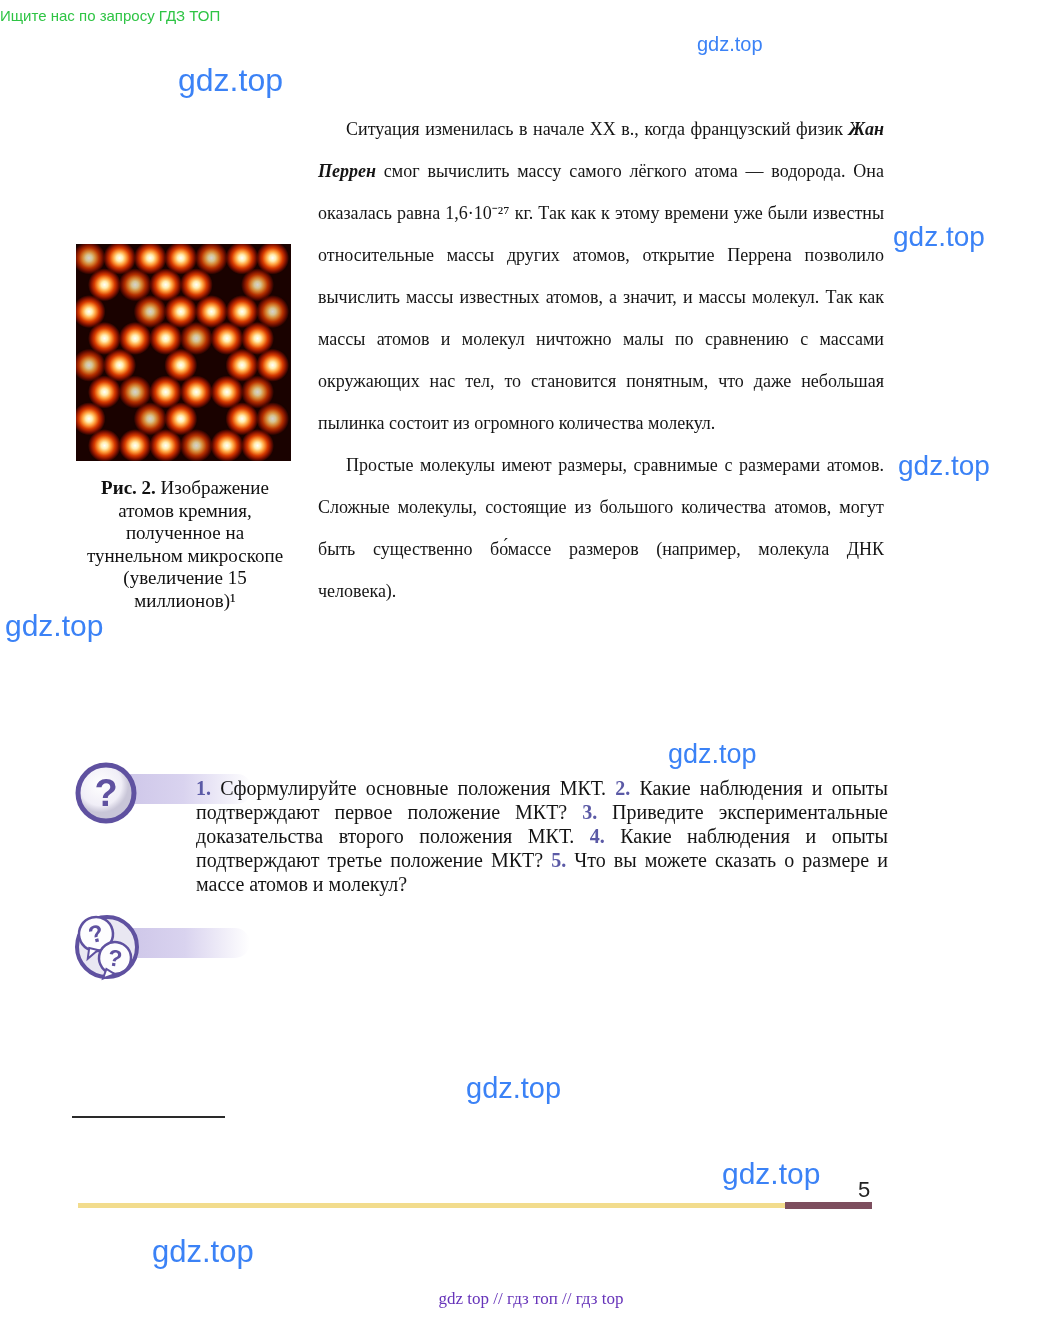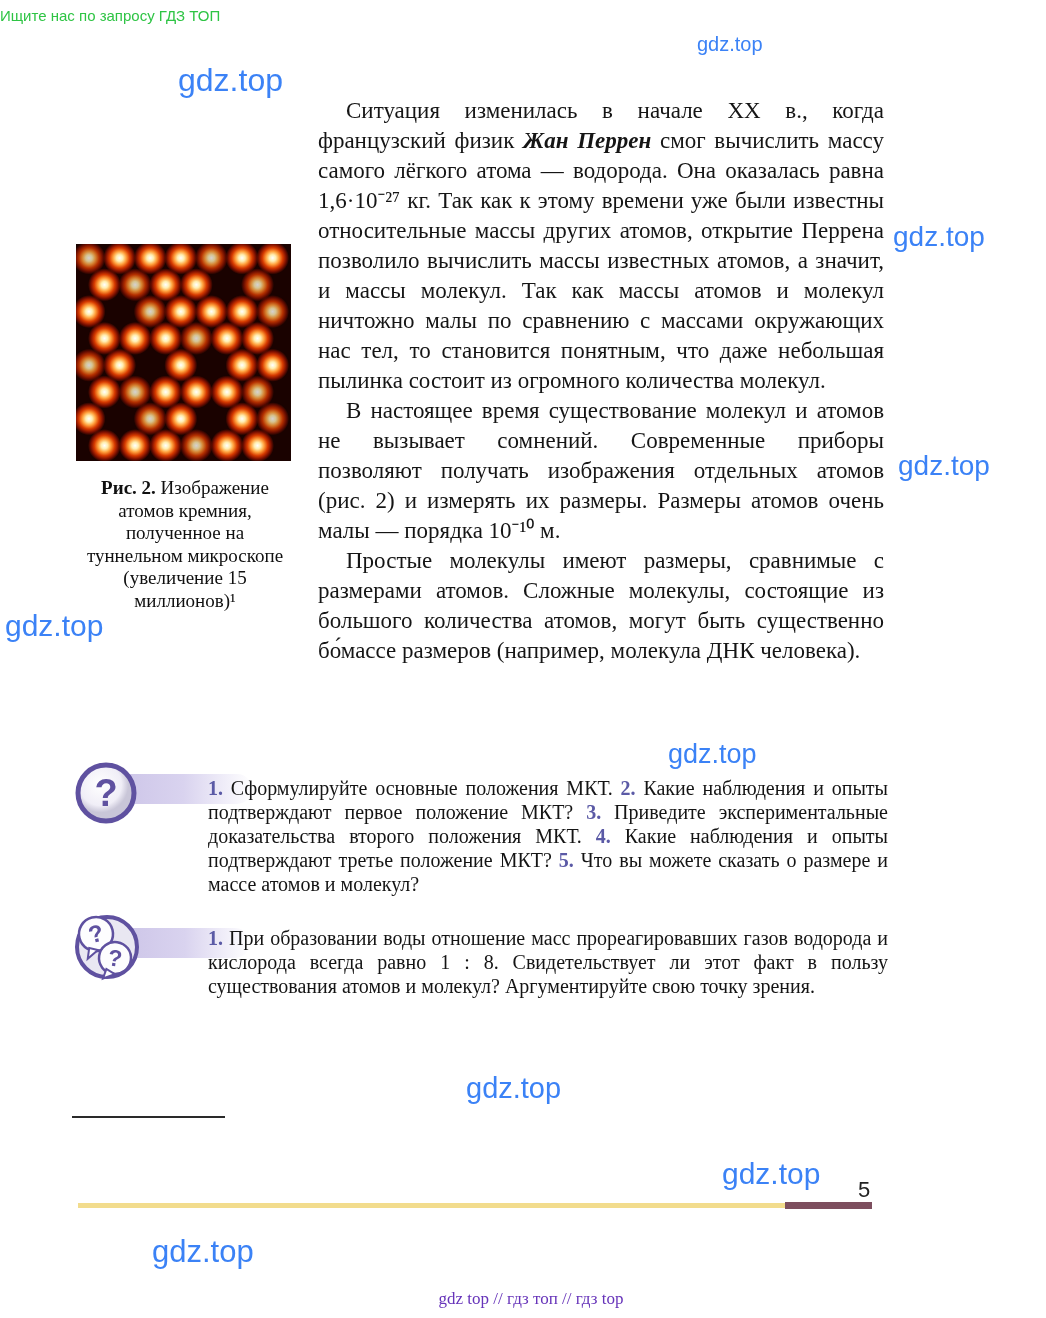--- a/index.html
+++ b/index.html
@@ -2,37 +2,37 @@
 <html style="--promo_green: #2ec444; --accent_purple: #5b5aa6; --line_yellow: #f2dc8d; --line_maroon: #7d4e5e; --footer_purple: #6633b9; --atoms_bg: #1a0200;"><head>
 <meta charset="utf-8">
 <style>
   html,body{margin:0;padding:0;background:#ffffff;}
   #page{position:relative;width:1046px;height:1318px;background:#ffffff;overflow:hidden;
         font-family:"Liberation Serif",serif;color:#151515;}
   .wm{position:absolute;font-family:"Liberation Sans",sans-serif;color:#3b82f6;white-space:nowrap;}
   .promo{position:absolute;top:7px;left:0;width:100%;
          font-family:"Liberation Sans",sans-serif;font-size:15px;color:var(--promo_green,#2ec444);}
   
-  .maincol{position:absolute;left:318px;top:96px;width:566px;
-           font-size:23px;line-height:30px;text-align:justify;}
+  .maincol{position:absolute;left:318px;top:108px;width:566px;
+           font-size:18px;line-height:42px;text-align:justify;}
   .maincol p{margin:0;text-indent:28px;}
   .person{font-weight:bold;font-style:italic;}
   
   .figure{position:absolute;left:76px;top:244px;width:215px;height:217px;}
   .figure svg{display:block;}
   .caption{position:absolute;left:76px;top:477px;width:218px;
            font-size:19px;line-height:22.5px;text-align:center;color:#101010;}
   .caption b{font-weight:bold;}
   
   .qband{position:absolute;height:30px;border-radius:0 15px 15px 0;
          background:linear-gradient(90deg,#c9c1e6 0%,#d9d3ef 55%,rgba(217,211,239,0) 100%);}
   .qicon{position:absolute;}
   .qtext{position:absolute;left:192px;width:696px;font-size:20px;line-height:24px;
          text-align:justify;color:#141414;}
-  .qtext p{margin:0 0 8px 16px;}
+  .qtext p{margin:0 0 8px 4px;}
   .qnum{color:var(--accent_purple,#5b5aa6);font-weight:bold;}
   
   .fnsep{position:absolute;left:72px;top:1116px;width:153px;height:2px;background:#2a2a2a;}
   .footnote{position:absolute;left:76px;top:1124px;width:810px;
             font-size:20.5px;line-height:27px;text-align:justify;text-indent:28px;}
   
   .rule-yellow{position:absolute;left:78px;top:1203px;width:707px;height:5px;background:var(--line_yellow,#f2dc8d);}
   .rule-maroon{position:absolute;left:785px;top:1202px;width:87px;height:7px;background:var(--line_maroon,#7d4e5e);}
   .pagenum{position:absolute;left:852px;top:1177px;width:24px;text-align:center;
            font-family:"Liberation Sans",sans-serif;font-size:22px;color:#222;}
@@ -116,21 +116,20 @@
         <circle cx="120.30000000000001" cy="201.6" r="16.5" fill="url(#g-atom)" opacity="0.82"></circle>
         <circle cx="150.9" cy="201.6" r="16.5" fill="url(#g-atom)"></circle>
         <circle cx="181.5" cy="201.6" r="16.5" fill="url(#g-atom)"></circle>
       </svg>
   </div>
 
   <div class="caption"><b>Рис. 2.</b><span> Изображение атомов кремния, полученное на туннельном микроскопе (увеличение 15 миллионов)¹</span></div>
 
   <div class="maincol">
     <p><span>Ситуация изменилась в начале XX в., когда французский физик </span><span class="person">Жан Перрен</span><span> смог вычислить массу самого лёгкого атома — водорода. Она оказалась равна 1,6·10⁻²⁷ кг. Так как к этому времени уже были известны относительные массы других атомов, открытие Перрена позволило вычислить массы известных атомов, а значит, и массы молекул. Так как массы атомов и молекул ничтожно малы по сравнению с массами окружающих нас тел, то становится понятным, что даже небольшая пылинка состоит из огромного количества молекул.</span></p>
-    <p>В настоящее время существование молекул и атомов не вызывает сомнений. Современные приборы позволяют получать изображения отдельных атомов (рис. 2) и измерять их размеры. Размеры атомов очень малы — порядка 10⁻¹⁰ м.</p>
     <p>Простые молекулы имеют размеры, сравнимые с размерами атомов. Сложные молекулы, состоящие из большого количества атомов, могут быть существенно бо́массе размеров (например, молекула ДНК человека).</p>
   </div>
 
   <div class="qband" style="left:100px;top:774px;width:152px;"></div>
   <div class="qicon" style="left:74px;top:761px;">
     <svg width="64" height="64" viewBox="0 0 64 64">
       <defs>
         <radialGradient id="g-ball" cx="40%" cy="35%">
           <stop offset="0%" stop-color="#ffffff"></stop>
             <stop offset="75%" stop-color="#f0eef7"></stop>
@@ -155,21 +154,20 @@
         <text x="26" y="34" text-anchor="middle" font-family="Liberation Sans, sans-serif" font-size="24" font-weight="bold" fill="#5f51a0">?</text>
       </g>
       <g transform="rotate(8 45 50)">
         <circle cx="45" cy="50" r="16" fill="#fdfdfe" stroke="#5f51a0" stroke-width="2.5"></circle>
         <path d="M38 62 L36 72 L47 66 Z" fill="#fdfdfe" stroke="#5f51a0" stroke-width="2"></path>
         <text x="45" y="58" text-anchor="middle" font-family="Liberation Sans, sans-serif" font-size="23" font-weight="bold" fill="#5f51a0">?</text>
       </g>
     </svg>
   </div>
   <div class="qtext" style="top:926px;">
-    <p><span class="qnum">1.</span><span> При образовании воды отношение масс прореагировавших газов водорода и кислорода всегда равно 1 : 8. Свидетельствует ли этот факт в пользу существования атомов и молекул? Аргументируйте свою точку зрения.</span></p>
   </div>
 
   <div class="fnsep"></div>
 
   <div class="pagenum">5</div>
   <div class="rule-yellow"></div>
   <div class="rule-maroon"></div>
 
   <div class="footer-links">gdz top  //  гдз топ  //  гдз top</div>
 

